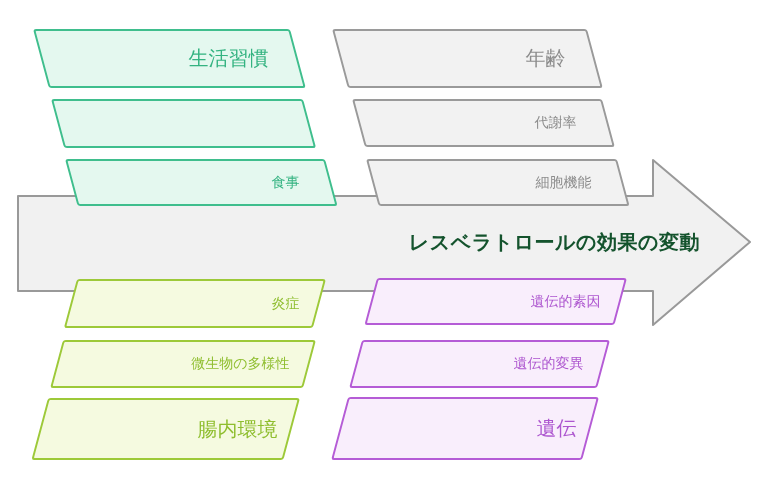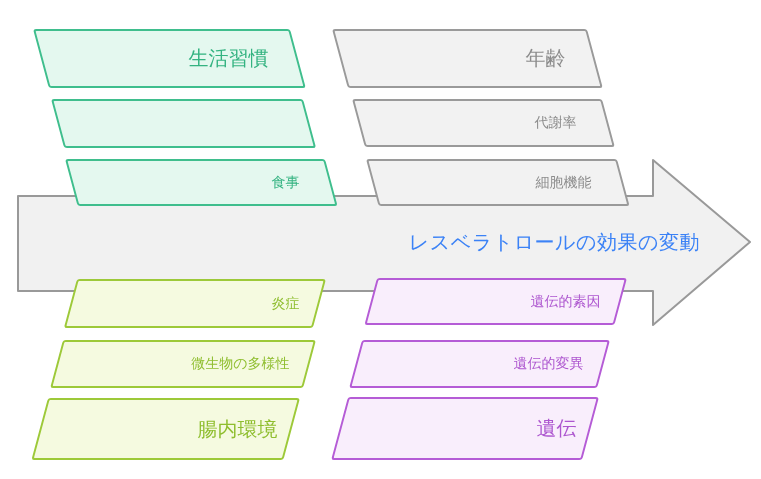--- a/index.html
+++ b/index.html
@@ -51,23 +51,24 @@
 
   
   .arrow-title {
     position: absolute;
     top: 228px;
     right: 61px;
     height: 28px;
     line-height: 28px;
     font-size: 20px;
     letter-spacing: 0.5px;
-    color: #3b82f6;
+    color: #14532d;
     white-space: nowrap;
     text-align: right;
+    font-weight: bold;
   }
 </style>
 </head>
 <body>
 
 <svg class="layer" viewBox="0 0 761 479" aria-hidden="true">
   <polygon points="18,196 653,196 653,160 750,242 653,325 653,291 18,291" fill="#f1f1f1" stroke="#999999" stroke-width="2" stroke-linejoin="round"></polygon>
 </svg>
 
 <div class="arrow-title">レスベラトロールの効果の変動</div>

